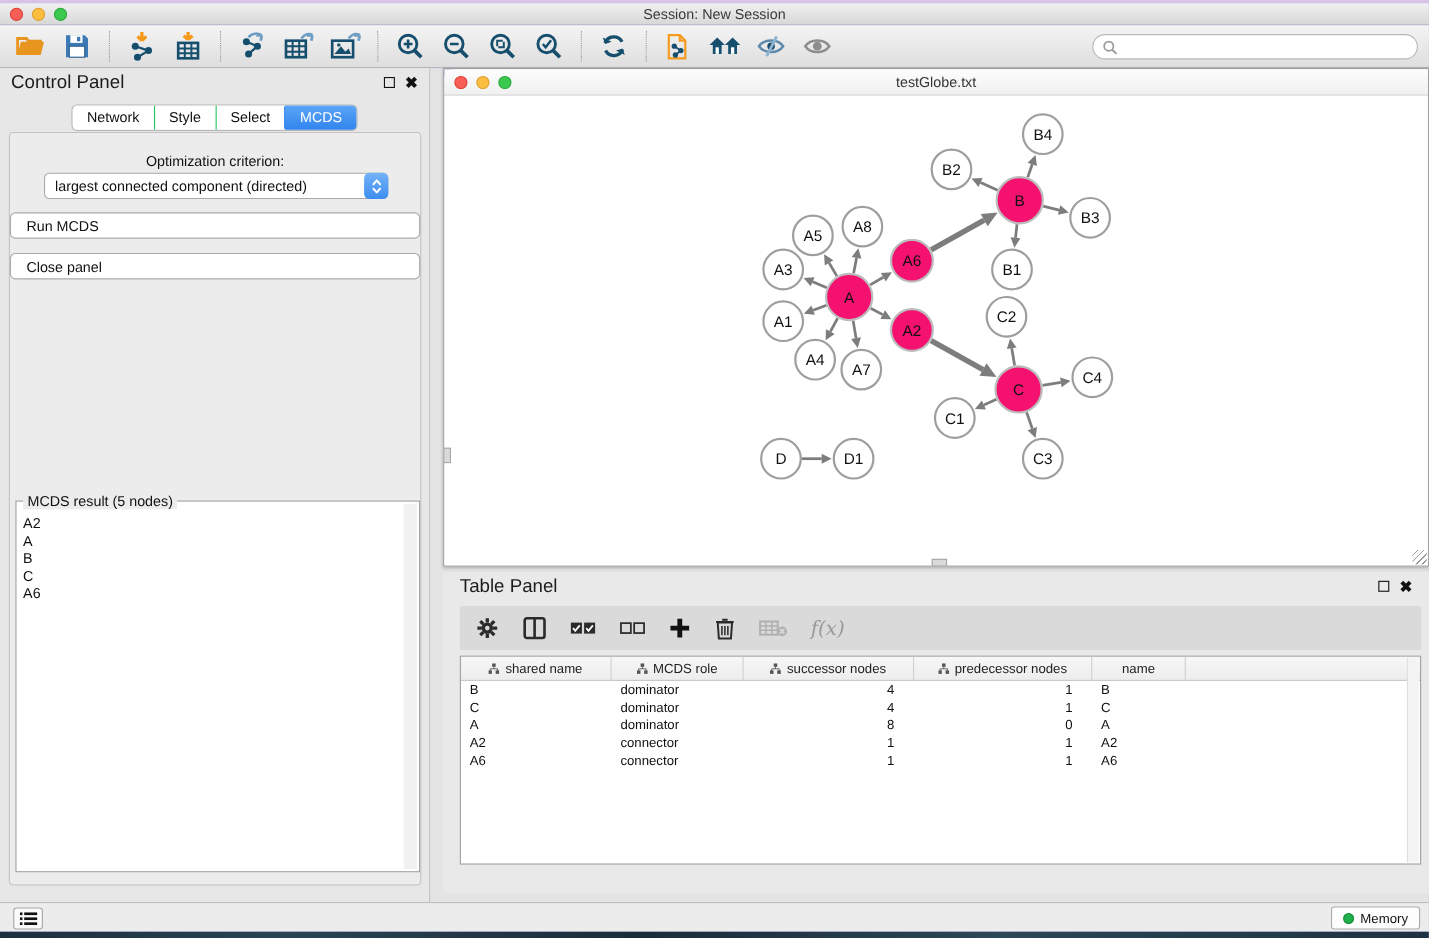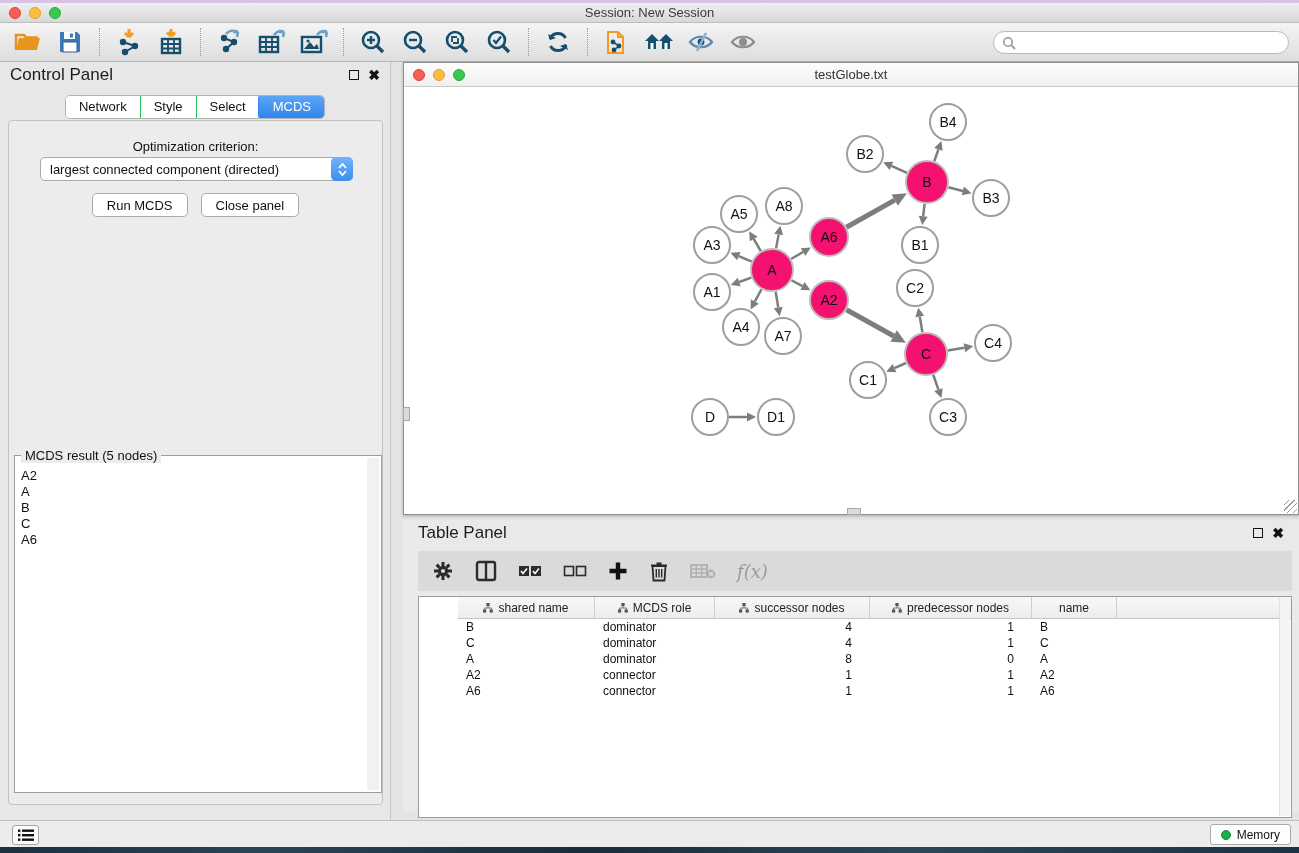--- a/index.html
+++ b/index.html
@@ -60,21 +60,21 @@
   .groupbox { position:absolute; left:8px; top:58px; width:375px; height:685px;
     background:#ececec; border:1px solid #c2c2c2; border-radius:4px; }
   .opt-label { position:absolute; top:18px; left:0; right:0; text-align:center; font-size:13px; color:#111; }
   .dropdown { position:absolute; top:36px; left:31px; width:313px; height:24px;
     background:#fff; border:1px solid #a9a9a9; border-radius:5px; display:flex; align-items:center; }
   .dropdown .dd-text { flex:1; font-size:13px; padding-left:9px; color:#111; white-space:nowrap; }
   .dd-stepper { width:22px; height:24px; margin:-1px; border-radius:5px;
     background:linear-gradient(#74b3f8,#3c8df0); display:flex; flex-direction:column;
     align-items:center; justify-content:center; gap:1px; }
   .dd-stepper svg { display:block; }
-  .btn-row { position:absolute; top:72px; left:0; right:0; display:flex; justify-content:center; gap:13px; }
+  .btn-row { position:absolute; top:72px; left:0; right:0; display:flex; justify-content:flex-end; gap:13px;flex-direction:column; }
   .push-btn { background:#fff; border:1px solid #ababab; border-radius:5px; height:24px;
     font-size:13px; color:#111; padding:0 14px; display:flex; align-items:center; font-family:"Liberation Sans",sans-serif; }
 
   .result-box { position:absolute; left:14px; top:393px; width:368px; height:338px;
     border:1px solid #9d9d9d; background:#fff; }
   .result-title { position:absolute; top:-8px; left:6px; background:#ececec; padding:0 4px;
     font-size:13px; color:#111; }
   .result-list { position:absolute; left:2px; right:14px; top:12px; bottom:2px; background:#fff;
     font-size:13px; color:#111; padding-left:4px; }
   .result-list div { line-height:16px; }
@@ -95,22 +95,22 @@
     background:#dadada; border:1px solid #a8a8a8; }
   .resize-grip { position:absolute; right:1px; bottom:1px; width:13px; height:13px;
     background:repeating-linear-gradient(135deg, transparent 0 3px, #9a9a9a 3px 4px); }
 
   
   .table-panel { position:absolute; left:403px; top:458px; width:896px; height:292px; background:#e9e9e9; }
   .tp-toolbar { position:absolute; left:15px; top:31px; width:874px; height:40px;
     background:#dadada; border-radius:2px; display:flex; align-items:center; padding-left:14px; gap:21px; }
   .tp-ico { display:flex; align-items:center; justify-content:center; }
   .fx-label { font-family:"DejaVu Serif", serif; font-style:italic; font-size:18px; color:#9a9a9a; }
-  .tp-table { position:absolute; left:15px; top:76px; width:874px; height:222px;
-    background:#fff; border:1px solid #9b9b9b; overflow:hidden;padding-left:39px; }
+  .tp-table { position:absolute; left:15px; top:76px; width:874px; height:190px;
+    background:#fff; border:1px solid #9b9b9b; overflow:hidden; }
   .thead { display:flex; height:22px; background:linear-gradient(#f7f7f7,#ededed);
     border-bottom:1px solid #c4c4c4; }
   .th { display:flex; align-items:center; justify-content:center; gap:5px; font-size:12px;
     color:#222; border-right:1px solid #cfcfcf; height:100%; position:relative; }
   .trow { display:flex; height:16px; align-items:center; }
   .td { font-size:12px; color:#111; overflow:hidden; white-space:nowrap; }
   .td.left { text-align:left; padding-left:8px; }
   .td.right { text-align:right; padding-right:18px; }
   .table-scroll { position:absolute; top:1px; bottom:1px; right:1px; width:11px; background:#f4f4f4; border-left:1px solid #e0e0e0;}
   .tp-tabs-row { position:absolute; left:0; right:0; top:269px; text-align:center; }

